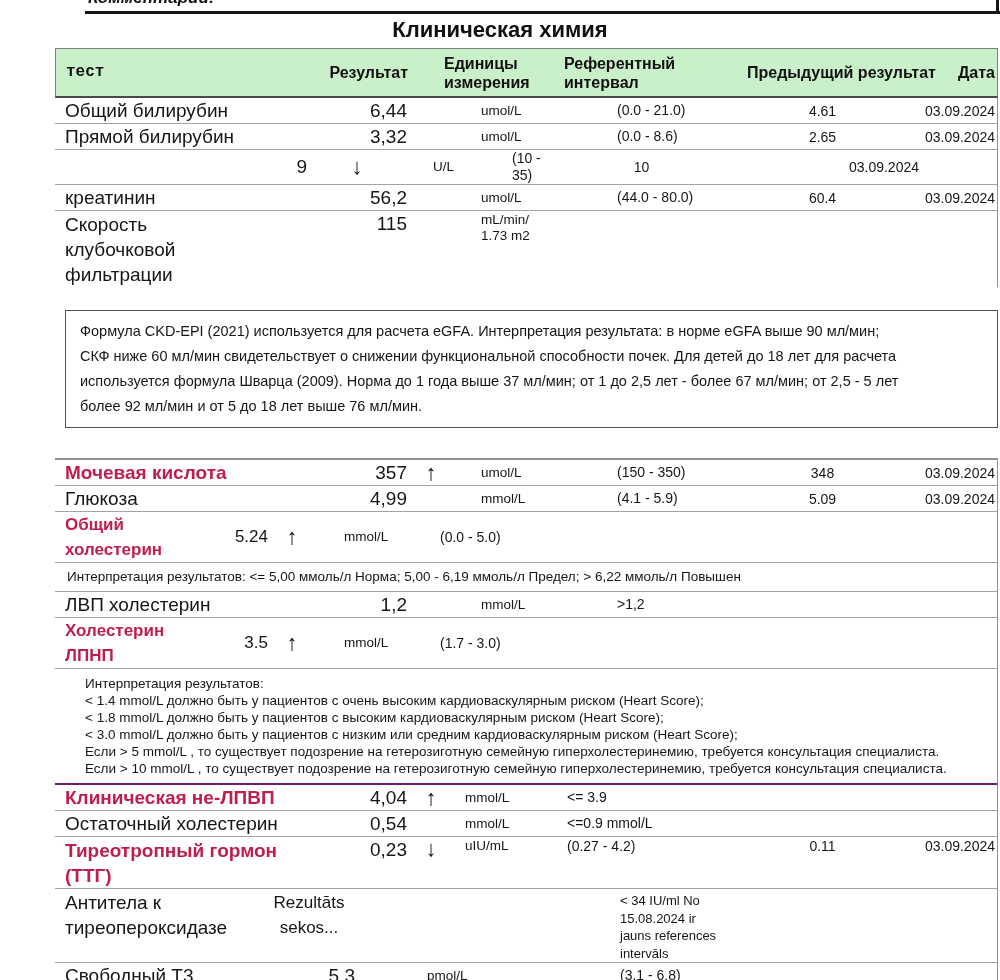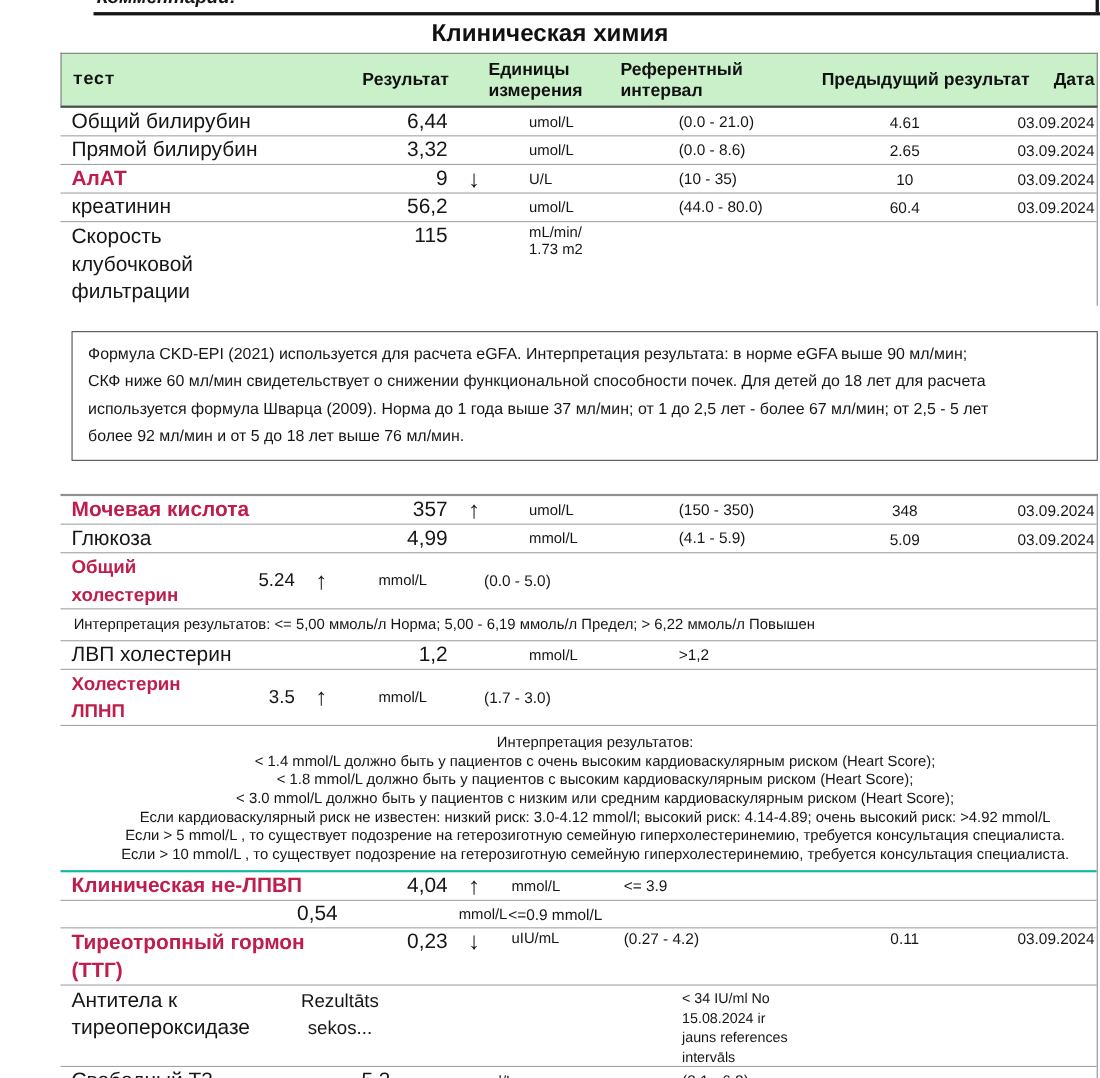--- a/index.html
+++ b/index.html
@@ -54,21 +54,21 @@
   .mid .c-ref{padding-left:7px;}
   .compact .c-ref{padding-left:20px;}
   .thyro .c-ref{padding-left:30px;}
   .c-ref.small{font-size:13px;line-height:17.5px;padding-top:2px;}
   .c-prev{font-size:14px;text-align:center;padding-right:20px;}
   .c-date{font-size:14px;text-align:right;padding-right:3px;white-space:nowrap;}
 
   
   .note{border-bottom:1px solid #a3a3a3;font-size:13.5px;color:#161616;}
   .note.single{padding:6px 0 6px 12px;line-height:16px;}
-  .note.block{padding:6px 0 6px 30px;line-height:17px;border-bottom:2px solid #14b8a6;text-align:center;}
+  .note.block{padding:6px 0 6px 30px;line-height:17px;border-bottom:2px solid #701a75;}
 
   
   .comment-box{
     margin:23px 0 30px 65px;width:933px;box-sizing:border-box;
     border:1.5px solid #4f4f4f;padding:8px 10px 8px 14px;
     font-size:14.5px;line-height:25px;color:#161616;
   }
 </style>
 </head>
 <body>
@@ -123,23 +123,20 @@
         <div class="cell c-units">
           <div>umol/L</div>
         </div>
         <div class="cell c-ref">
           <div>(0.0 - 8.6)</div>
         </div>
         <div class="cell c-prev">2.65</div>
         <div class="cell c-date">03.09.2024</div>
       </div>
       <div class="row wide abn">
-        <div class="cell c-name">
-          <div>АлАТ</div>
-        </div>
         <div class="cell c-result">
           <div>9</div>
         </div>
         <div class="cell c-arrow">↓</div>
         <div class="cell c-units">
           <div>U/L</div>
         </div>
         <div class="cell c-ref">
           <div>(10 - 35)</div>
         </div>
@@ -277,21 +274,20 @@
           <div>(1.7 - 3.0)</div>
         </div>
         <div class="cell c-prev"></div>
         <div class="cell c-date"></div>
       </div>
       <div class="note block">
         <div>Интерпретация результатов:</div>
         <div>&lt; 1.4 mmol/L должно быть у пациентов с очень высоким кардиоваскулярным риском (Heart Score);</div>
         <div>&lt; 1.8 mmol/L должно быть у пациентов с высоким кардиоваскулярным риском (Heart Score);</div>
         <div>&lt; 3.0 mmol/L должно быть у пациентов с низким или средним кардиоваскулярным риском (Heart Score);</div>
-        <div>Если кардиоваскулярный риск не известен: низкий риск: 3.0-4.12 mmol/l; высокий риск: 4.14-4.89; очень высокий риск: &gt;4.92 mmol/L</div>
         <div>Если &gt; 5 mmol/L , то существует подозрение на гетерозиготную семейную гиперхолестеринемию, требуется консультация специалиста.</div>
         <div>Если &gt; 10 mmol/L , то существует подозрение на гетерозиготную семейную гиперхолестеринемию, требуется консультация специалиста.</div>
       </div>
       <div class="row mid abn">
         <div class="cell c-name">
           <div>Клиническая не-ЛПВП</div>
         </div>
         <div class="cell c-result">
           <div>4,04</div>
         </div>
@@ -299,20 +295,23 @@
         <div class="cell c-units">
           <div>mmol/L</div>
         </div>
         <div class="cell c-ref">
           <div>&lt;= 3.9</div>
         </div>
         <div class="cell c-prev"></div>
         <div class="cell c-date"></div>
       </div>
       <div class="row mid">
+        <div class="cell c-name">
+          <div>Остаточный холестерин</div>
+        </div>
         <div class="cell c-result">
           <div>0,54</div>
         </div>
         <div class="cell c-arrow"></div>
         <div class="cell c-units">
           <div>mmol/L</div>
         </div>
         <div class="cell c-ref">
           <div>&lt;=0.9 mmol/L</div>
         </div>

